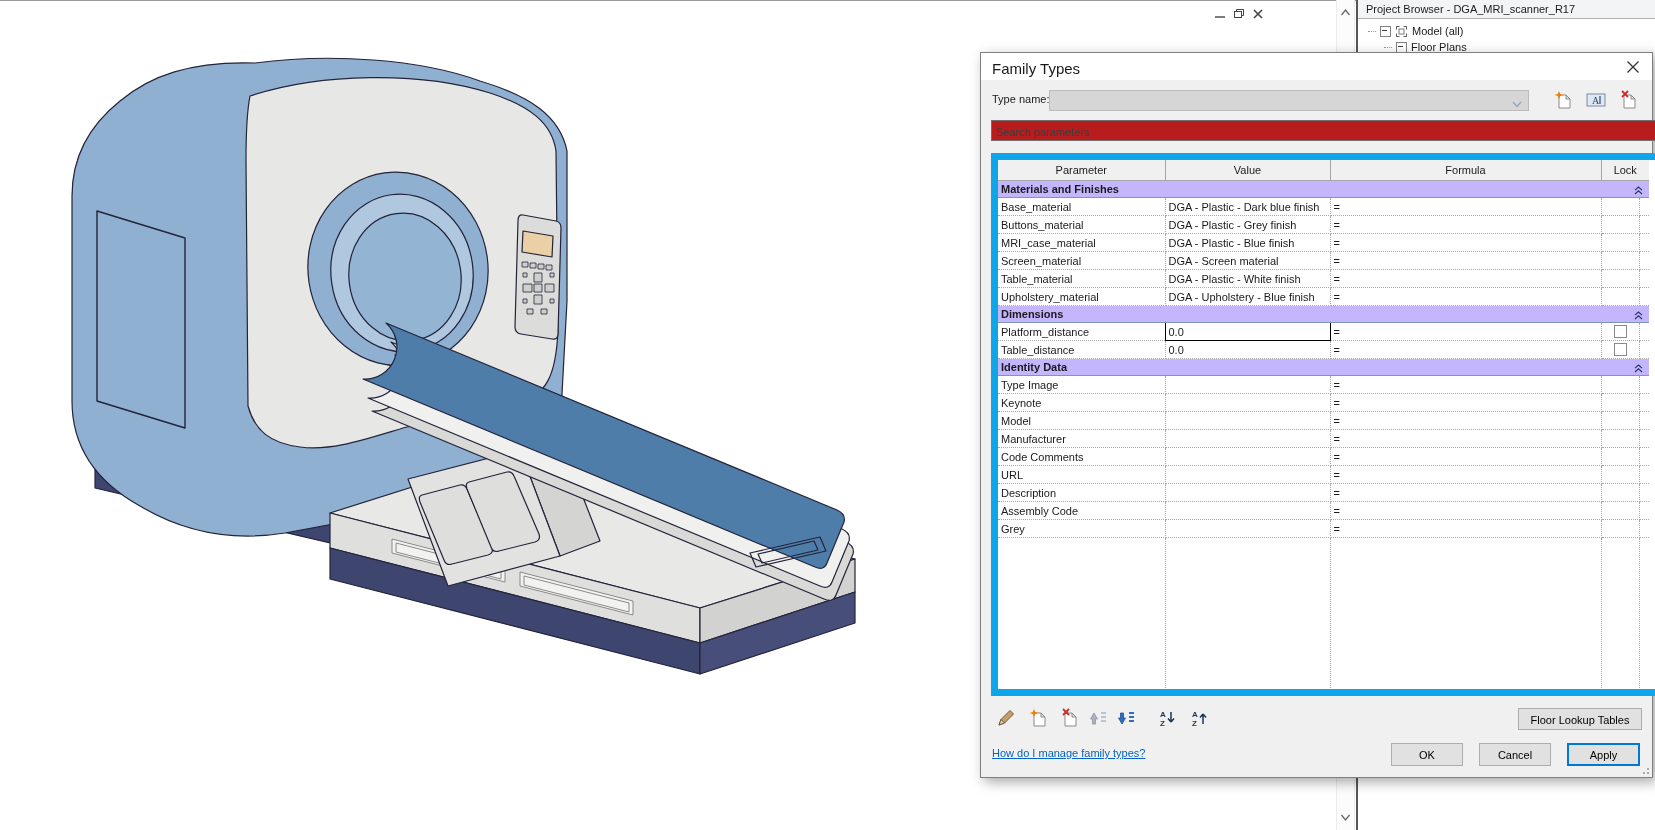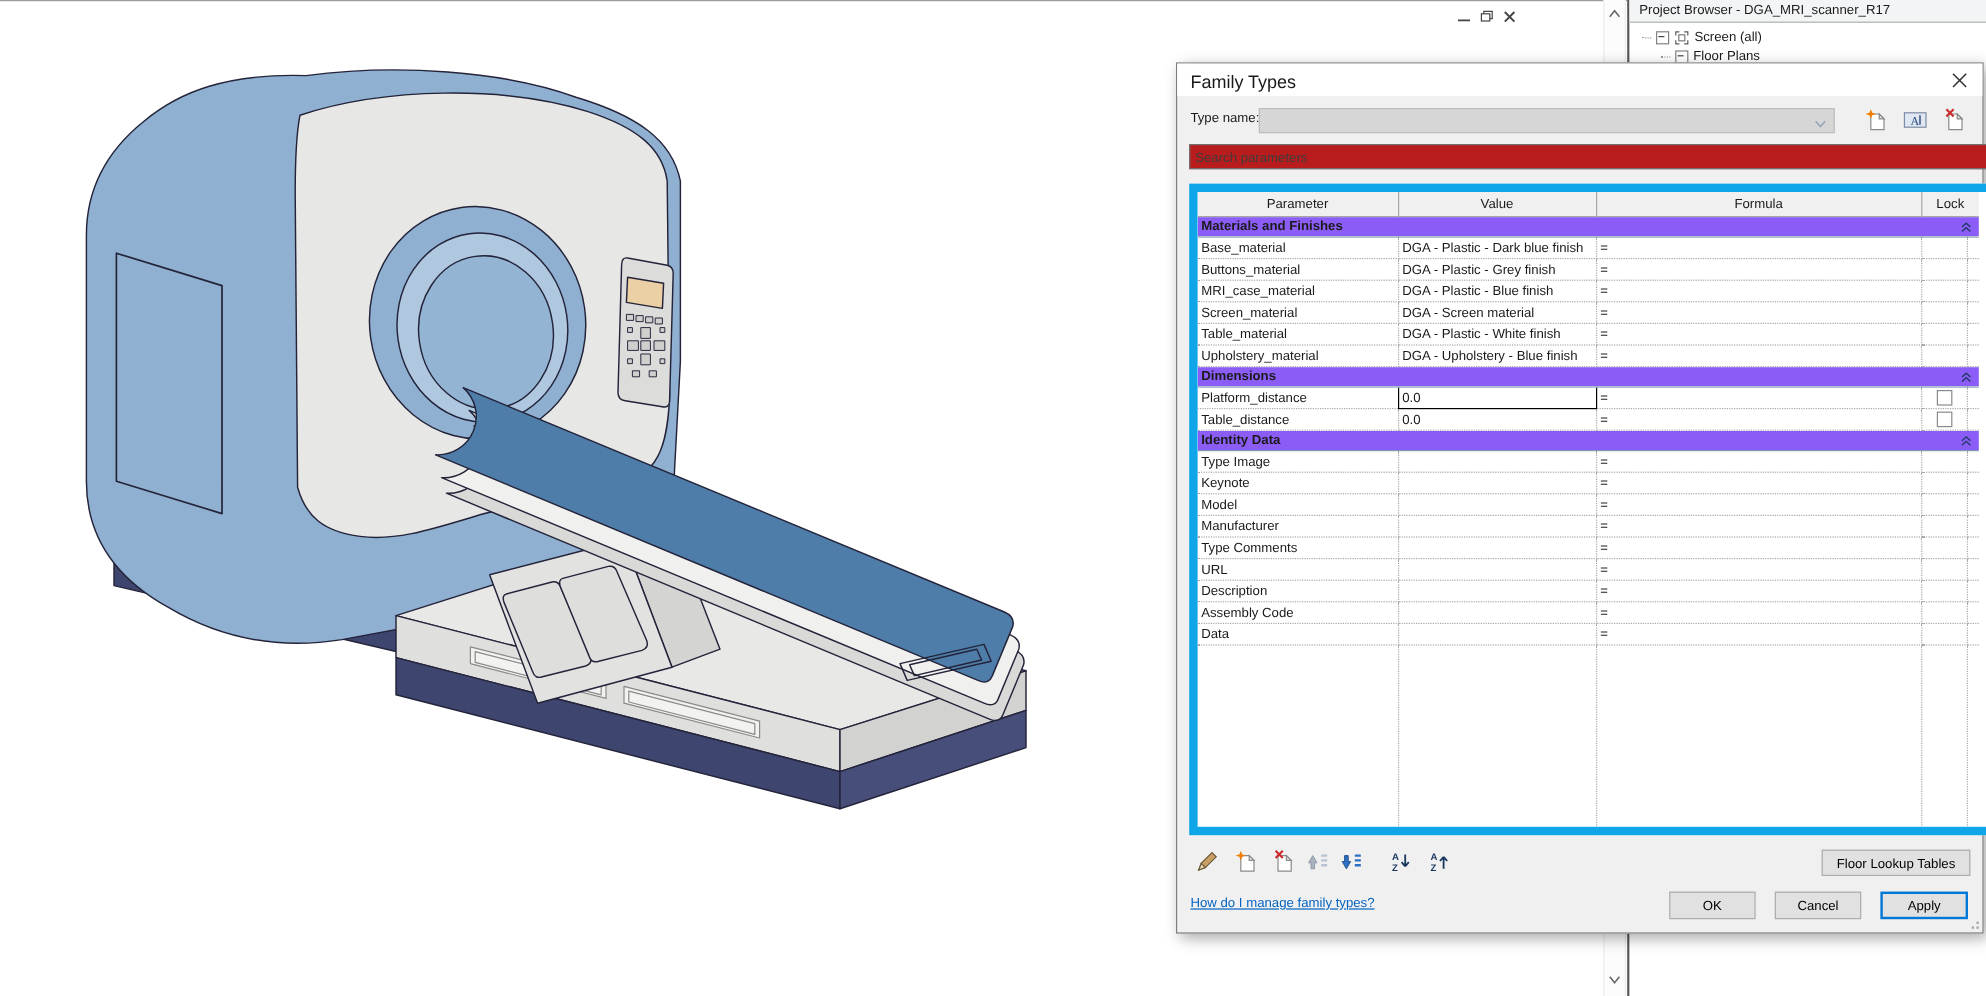--- a/index.html
+++ b/index.html
@@ -41,21 +41,21 @@
   .searchbox input::placeholder{color:#3d3d3d;}
   .search-ico{position:absolute;right:3px;top:2px;}
 
   
   .ptable-wrap{position:absolute;left:10px;top:100px;width:697px;height:543px;background:#fff;border:7px solid #0ea5e9;box-sizing:border-box;overflow:hidden;}
   table.ptable{border-collapse:collapse;table-layout:fixed;width:651px;}
   .ptable th{height:20px;background:#f0f0f0;border-right:1px solid #a6a6a6;border-bottom:1px solid #a6a6a6;font-weight:normal;font-size:11px;padding:0;}
   .ptable th:last-child{border-right:none;margin-left:12px;}
   .ptable td{height:17px;padding:0 0 0 3px;font-size:11px;border-right:1px dotted #a8a8a8;border-bottom:1px dotted #a8a8a8;overflow:hidden;white-space:nowrap;}
   .ptable td:last-child{border-right:none;}
-  tr.group-row td{background:#8b5cf6;border-right:none;border-bottom:1px solid #7e97b3;font-weight:bold;position:relative;height:16px;margin-top:47px;}
+  tr.group-row td{background:#c4b5fd;border-right:none;border-bottom:1px solid #7e97b3;font-weight:bold;position:relative;height:16px;margin-top:47px;}
   .group-chev{position:absolute;right:6px;top:4px;}
   td.value-editing{border:1px solid #000 !important;background:#fff;}
   td.lock-cell{padding:0;text-align:center;}
   .lockbox{display:inline-block;width:11px;height:11px;border:1px solid #8a8a8a;background:#fff;vertical-align:middle;}
   tr.filler-row td{height:182px;border-bottom:none;}
 
   
   .dlg-toolbar{position:absolute;left:14px;top:654px;display:flex;align-items:center;}
   .tb-ico{width:22px;height:22px;display:flex;align-items:center;justify-content:center;}
   .gap-s{width:6px;}.gap-m{width:10px;}.gap-l{width:20px;}
@@ -189,21 +189,21 @@
     <div class="tree" id="pb-tree">
         <div class="tree-row lvl0">
           <span class="tree-dots"></span>
           <span class="expand-box"></span>
           <span style="display: inline-flex;">
             <svg width="13" height="13" fill="none">
               <path d="M1.5 4.5 V1.5 H4.5 M8.5 1.5 H11.5 V4.5 M11.5 8.5 V11.5 H8.5 M4.5 11.5 H1.5 V8.5" stroke="#5a5a5a"></path>
               <rect x="4" y="4" width="5" height="5" stroke="#7a7a7a"></rect>
             </svg>
           </span>
-          <span>Screen (all)</span>
+          <span>Model (all)</span>
         </div>
         <div class="tree-row lvl1">
           <span class="tree-dots"></span>
           <span class="expand-box"></span>
           <span>Floor Plans</span>
         </div>
       </div>
   </div>
 
   <div class="dialog">
@@ -371,21 +371,21 @@
               <td></td>
             </tr>
             <tr>
               <td>Manufacturer</td>
               <td></td>
               <td>=</td>
               <td class="lock-cell"></td>
               <td></td>
             </tr>
             <tr>
-              <td>Type Comments</td>
+              <td>Code Comments</td>
               <td></td>
               <td>=</td>
               <td class="lock-cell"></td>
               <td></td>
             </tr>
             <tr>
               <td>URL</td>
               <td></td>
               <td>=</td>
               <td class="lock-cell"></td>
@@ -399,21 +399,21 @@
               <td></td>
             </tr>
             <tr>
               <td>Assembly Code</td>
               <td></td>
               <td>=</td>
               <td class="lock-cell"></td>
               <td></td>
             </tr>
             <tr>
-              <td>Data</td>
+              <td>Grey</td>
               <td></td>
               <td>=</td>
               <td class="lock-cell"></td>
               <td></td>
             </tr>
             <tr class="filler-row">
               <td></td>
               <td></td>
               <td></td>
               <td></td>

